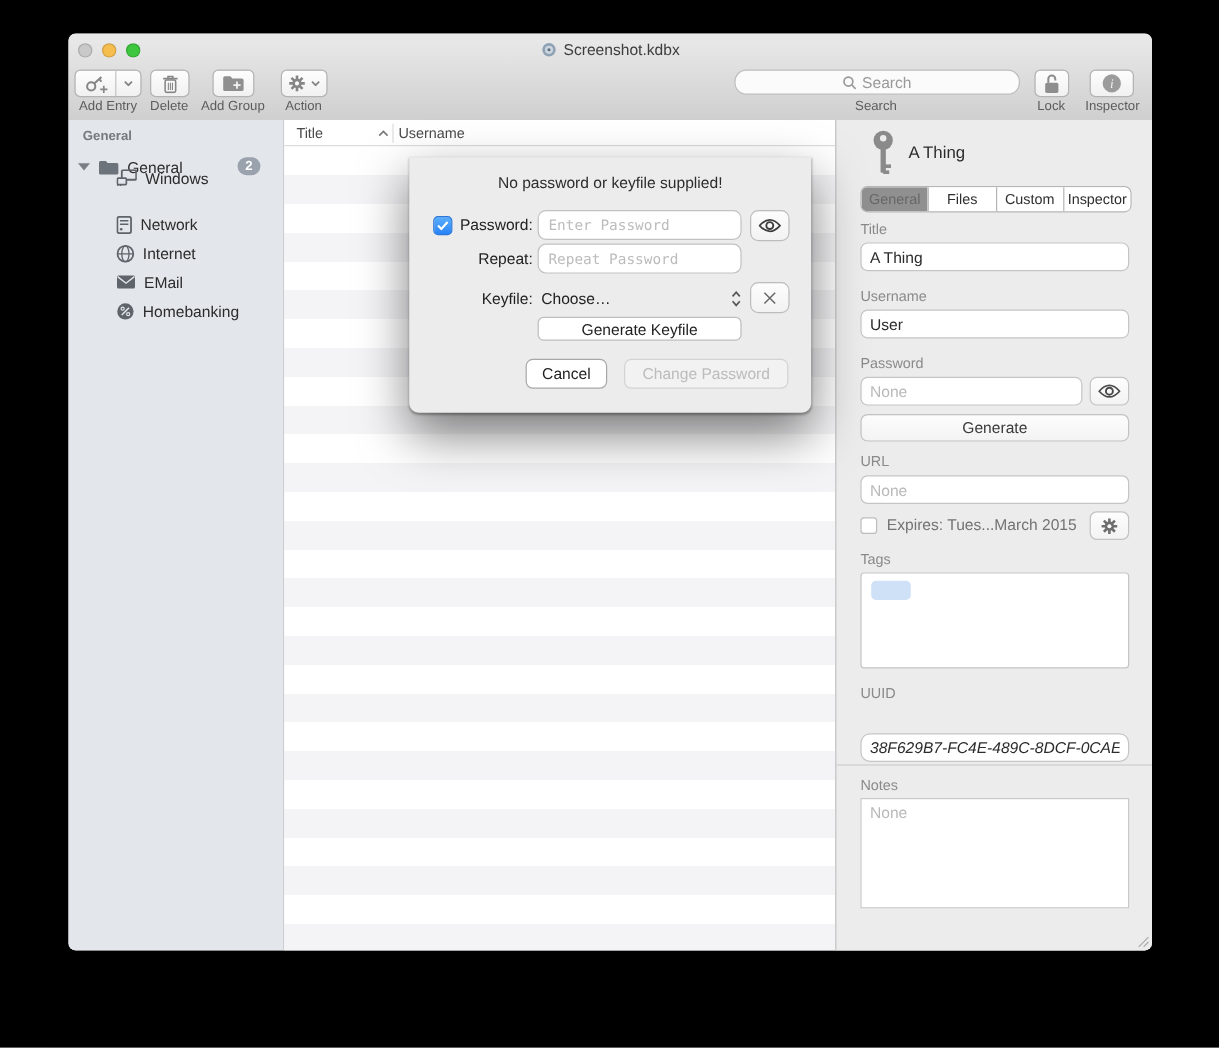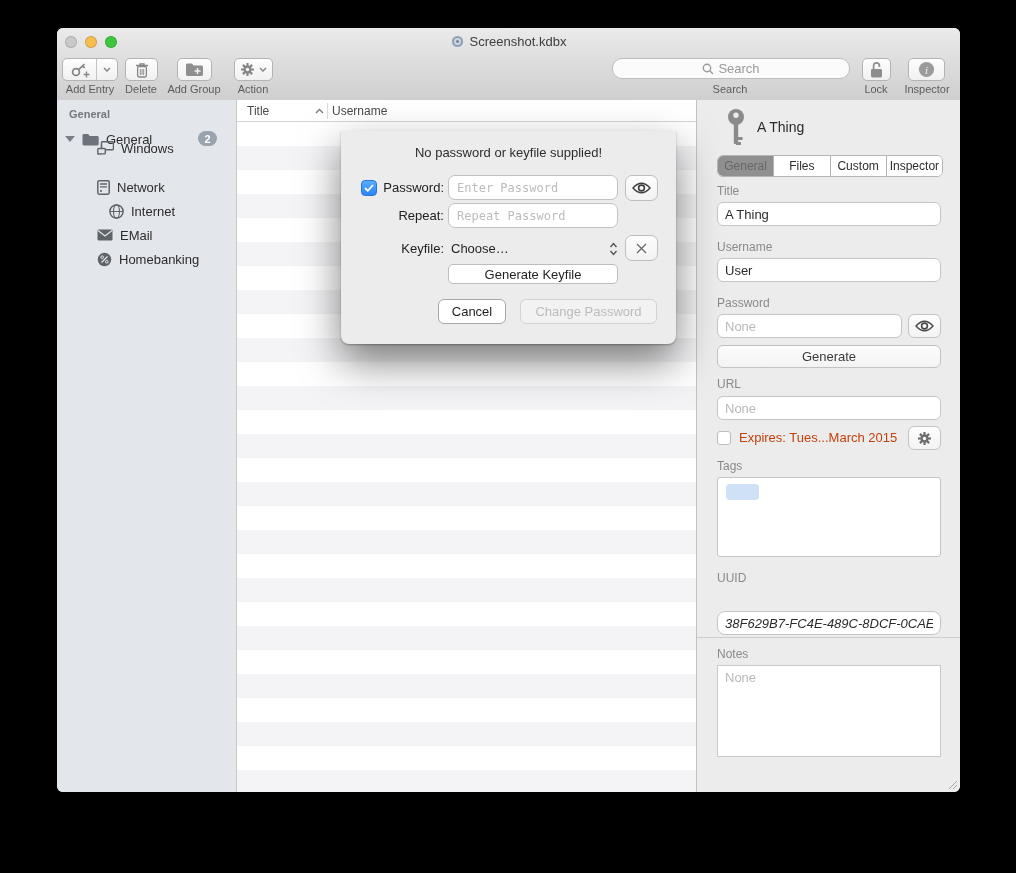--- a/index.html
+++ b/index.html
@@ -285,21 +285,21 @@
     <div class="sb-row" style="left:40px;top:76px;">
       <svg width="13" height="15">
           <rect x="0.8" y="0.8" width="11.4" height="13.4" rx="1.4" fill="none" stroke="#5f646b" stroke-width="1.5"></rect>
           <line x1="3" y1="4" x2="10" y2="4" stroke="#5f646b" stroke-width="1.3"></line>
           <line x1="3" y1="6.8" x2="10" y2="6.8" stroke="#5f646b" stroke-width="1.3"></line>
           <circle cx="4" cy="11" r="1.1" fill="#5f646b"></circle>
         </svg>
       <span>Network</span>
     </div>
 
-    <div class="sb-row" style="left:52px;top:100px;text-align:right;">
+    <div class="sb-row" style="left:40px;top:100px;text-align:right;">
       <svg width="15" height="15">
           <circle cx="7.5" cy="7.5" r="6.6" fill="none" stroke="#5f646b" stroke-width="1.5"></circle>
           <ellipse cx="7.5" cy="7.5" rx="3" ry="6.6" fill="none" stroke="#5f646b" stroke-width="1.1"></ellipse>
           <line x1="1" y1="7.5" x2="14" y2="7.5" stroke="#5f646b" stroke-width="1.1"></line>
         </svg>
       <span>Internet</span>
     </div>
 
     <div class="sb-row" style="left:40px;top:124px;">
       <svg width="16" height="12">
@@ -365,21 +365,21 @@
     </div>
 
     <div class="wide-btn" style="top:245px;">
       <span>Generate</span>
     </div>
 
     <span class="ins-lbl" style="left:20px;top:277px;">URL</span>
     <input class="fld" style="left: 20px; top: 296px; width: 224px;" placeholder="None">
 
     <div class="checkbox-sm" style="left:20px;top:331px;"></div>
-    <span class="abs" style="left:42px;top:330px;font-size:13px;color:#c2410c;">Expires: Tues...March 2015</span>
+    <span class="abs" style="left:42px;top:330px;font-size:13px;color:#737373;">Expires: Tues...March 2015</span>
     <div class="sq-btn" style="left:211px;top:326px;">
       <svg width="15" height="15">
           <g stroke="#6e6e6e" stroke-width="2.2">
             <line x1="7.5" y1="1" x2="7.5" y2="14"></line>
             <line x1="1" y1="7.5" x2="14" y2="7.5"></line>
             <line x1="2.9" y1="2.9" x2="12.1" y2="12.1"></line>
             <line x1="12.1" y1="2.9" x2="2.9" y2="12.1"></line>
           </g>
           <circle cx="7.5" cy="7.5" r="3.9" fill="#6e6e6e"></circle>
           <circle cx="7.5" cy="7.5" r="1.7" fill="#fbfbfb"></circle>

